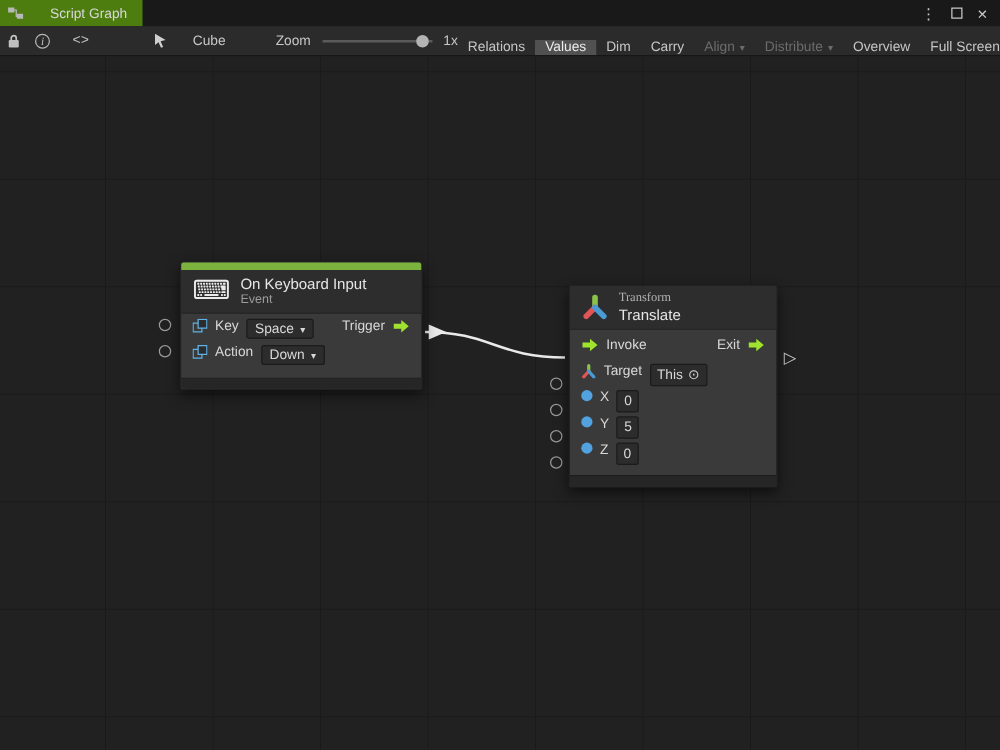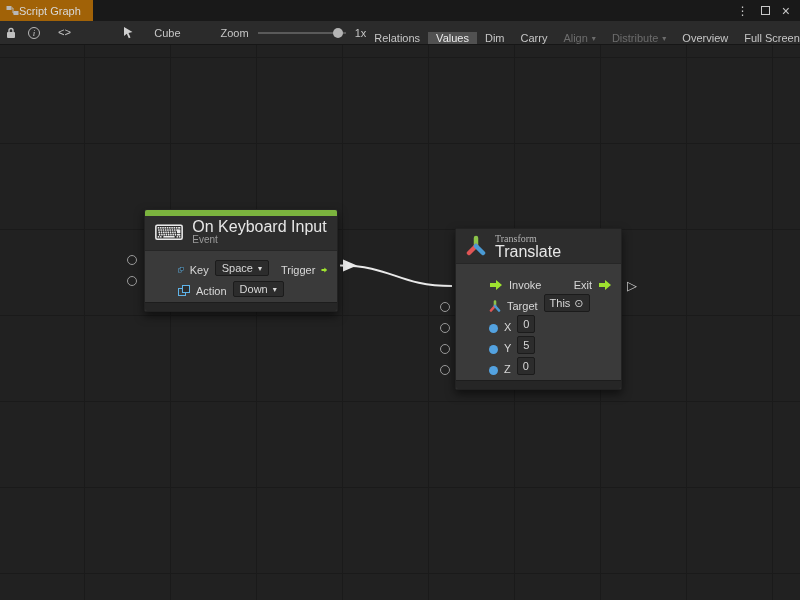--- a/index.html
+++ b/index.html
@@ -5,22 +5,22 @@
   * { box-sizing: border-box; margin: 0; padding: 0; }
   html,body { width:800px; height:600px; overflow:hidden; }
   body {
     font-family:"Liberation Sans","DejaVu Sans",sans-serif;
     background:#202020; color:#d6d6d6; position:relative; font-size:11px;
   }
 
   
   .tabbar { position:absolute; top:0; left:0; right:0; height:21px;
     background:#191919; display:flex; align-items:stretch; }
-  .tab { display:flex; align-items:center; gap:0; padding:0 12px 0 6px;
-    background:#a16207; color:#d8d8d8; font-size:11px; }
+  .tab { display:flex; align-items:center; gap:21px; padding:0 12px 0 6px;
+    background:#4d7c0f; color:#d8d8d8; font-size:11px; }
   .window-controls { margin-left:auto; display:flex; align-items:center;
     gap:12px; padding-right:10px; color:#c8c8c8; }
   .wc-menu { font-size:12px; }
   .wc-max { width:9px; height:9px; border:1px solid #c8c8c8; display:inline-block; }
   .wc-close { font-size:14px; line-height:1; }
 
   
   .toolbar { position:absolute; top:21px; left:0; right:0; height:24px;
     background:#2b2b2b; border-bottom:1px solid #161616;
     display:flex; align-items:center; color:#c6c6c6; }
@@ -51,26 +51,26 @@
     background-size:86px 86px;
     background-position:-2px 12px; }
 
   
   .node { position:absolute; background:#3a3a3a; border:1px solid #222;
     border-radius:2px; box-shadow:0 4px 10px rgba(0,0,0,.55); }
   .node-accent { height:6px; background:#7bb33e; border-radius:2px 2px 0 0; }
   .node-header { background:#2d2d2d; padding:4px 9px; display:flex;
     align-items:center; gap:8px; border-bottom:1px solid #262626; }
   .nh-text { display:flex; flex-direction:column; justify-content:center; }
-  .node-title { font-size:16px; color:#e6e6e6; line-height:14px; }
+  .node-title { font-size:12px; color:#e6e6e6; line-height:14px; }
   .node-subtitle { font-size:10px; color:#9c9c9c; line-height:12px; }
   .node-category { font-size:10px; color:#b2b2b2; line-height:12px;font-family:Liberation Serif, serif; }
   .node-body { padding:4px 0 5px; }
-  .port-row { display:flex; align-items:flex-end; height:21px; padding:0 9px;
-    gap:6px; font-size:11px; color:#d8d8d8;margin-left:24px; }
+  .port-row { display:flex; align-items:flex-start; height:21px; padding:0 9px;
+    gap:6px; font-size:11px; color:#d8d8d8; }
   .spacer { flex:1; }
   .node-footer { height:9px; background:#262626; border-top:1px solid #1d1d1d;
     border-radius:0 0 2px 2px; }
 
   .dropdown { display:flex; align-items:center; gap:5px; background:#2c2c2c;
     border:1px solid #1b1b1b; border-radius:2px; padding:1px 6px;
     font-size:11px; color:#d8d8d8; }
   .dropdown .dd { font-size:8px; margin-left:0; }
   .field { display:flex; align-items:center; gap:4px; background:#2c2c2c;
     border:1px solid #1b1b1b; border-radius:2px; padding:0 5px;

